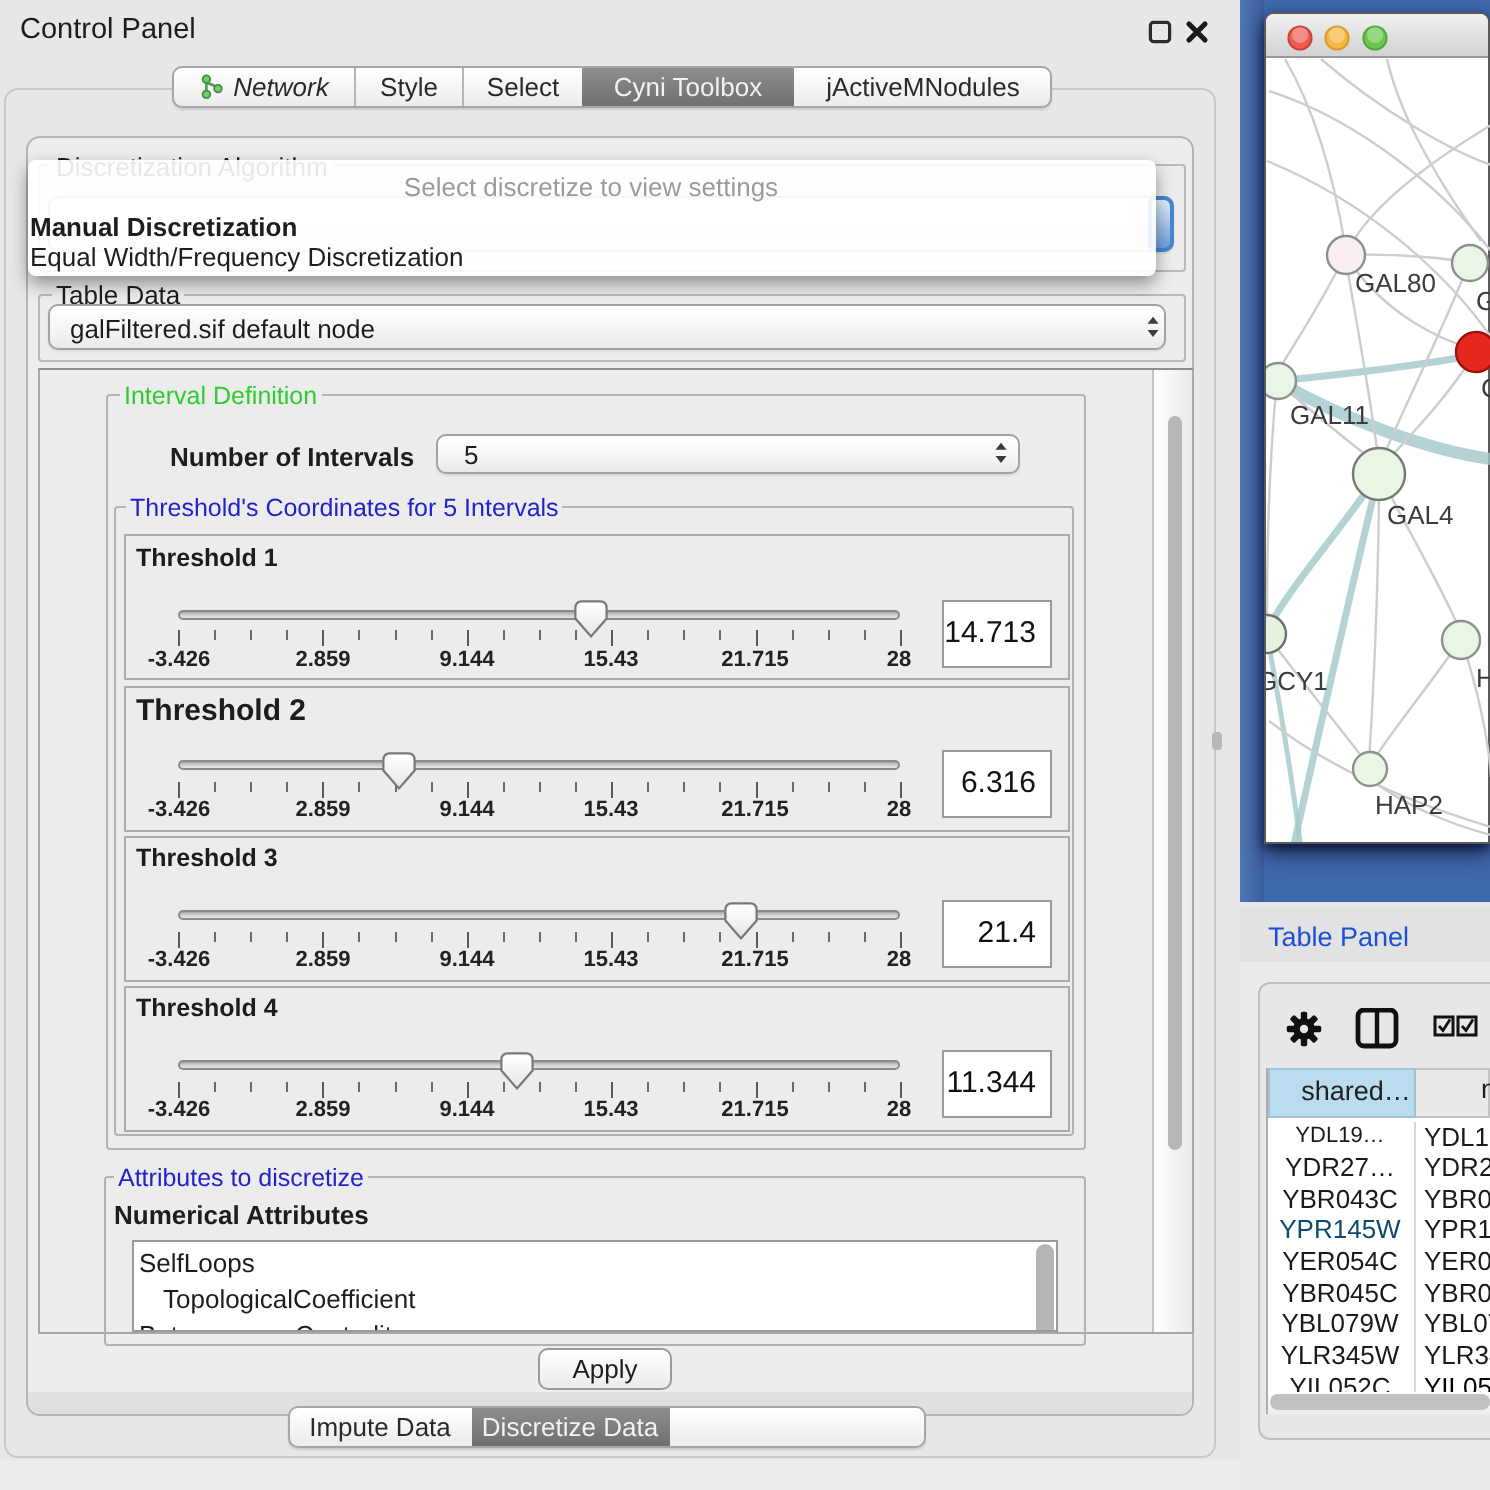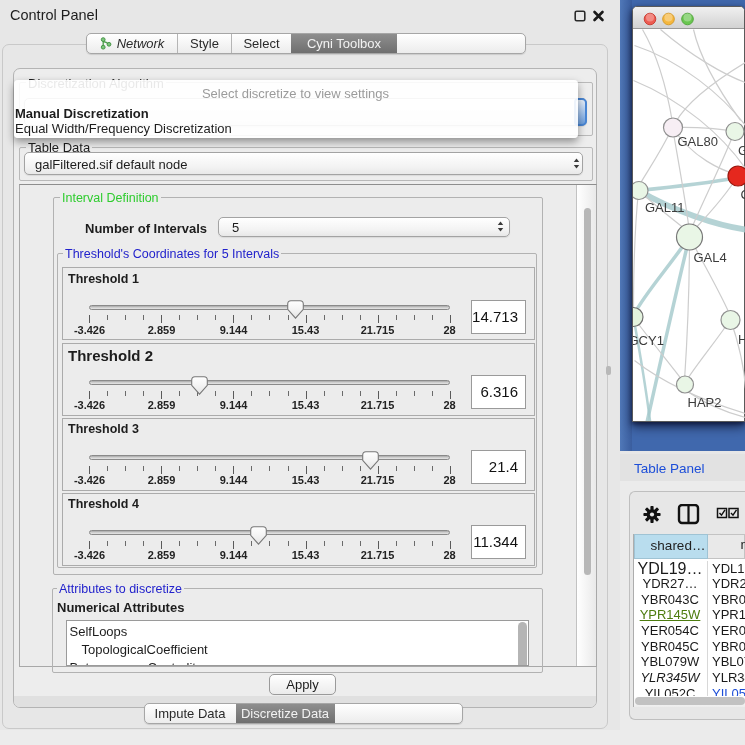--- a/index.html
+++ b/index.html
@@ -33,20 +33,21 @@
  border:1px solid #a6a6a6; border-radius:5px; box-shadow:0 1px 1px rgba(0,0,0,0.12);">
  <div class="tseg" style="left:0;width:90px;font-style:italic;"><svg width="12" height="13" viewBox="0 0 12 13" style="margin-right:5px">
    <path d="M3.2 3.2 V9.8 M3.2 4.5 Q6.5 5 8.6 7" stroke="#4e9e4e" stroke-width="1.3" fill="none"></path>
    <circle cx="3.2" cy="2.6" r="1.9" fill="#7cc67c" stroke="#3f8f3f" stroke-width="0.9"></circle>
    <circle cx="3.2" cy="10.2" r="1.9" fill="#7cc67c" stroke="#3f8f3f" stroke-width="0.9"></circle>
    <circle cx="9" cy="7.3" r="1.9" fill="#7cc67c" stroke="#3f8f3f" stroke-width="0.9"></circle>
       </svg>Network</div>
  <div class="tseg" style="left:90px;width:54px;border-left:1px solid #b5b5b5;">Style</div>
  <div class="tseg" style="left:144px;width:60px;border-left:1px solid #b5b5b5;">Select</div>
  <div class="tseg tsel" style="left:204px;width:106px;">Cyni Toolbox</div>
+ <div class="tseg" style="left:310px;width:129px;border-radius:0 4px 4px 0;">jActiveMNodules</div>
 </div>
 <div class="gbox" style="left:19px;top:82px;width:574px;height:54px;"></div>
 <div class="gtitle t13" style="left:26px;top:76px;background:#ededed;">Discretization Algorithm</div>
 <div class="combo" style="left:24px;top:98px;width:563px;height:28px;"></div>
 <div class="abs" style="left:573.5px;top:98px;width:13px;height:27.5px;border-radius:4px 5px 5px 4px;
  background:linear-gradient(#e8f1fc,#a9c8ef 50%,#6d9fdd);border:2px solid #4886d5;"></div>
 <div class="gbox" style="left:19px;top:147px;width:574px;height:34px;"></div>
 <div class="gtitle t13" style="left:26px;top:140px;background:#ededed;">Table Data</div>
 <div class="combo" style="left:24px;top:152px;width:559px;height:23px;">
  <div class="ctext" style="line-height:23px;">galFiltered.sif default node</div>
@@ -277,37 +278,37 @@
  </g>
   </svg>
 <div class="abs" style="left:632.5px;top:533.5px;width:112.5px;height:173.5px;background:#ffffff;border:1px solid #adadad;border-right:none;overflow:hidden;"></div>
 <div class="abs" style="left:633.5px;top:534px;width:74px;height:24.5px;background:#b9ddee;border:1px solid #9fc3d4;
  text-align:center;line-height:22px;font-size:13.5px;color:#222;padding-left:15px;">shared…</div>
 <div class="abs" style="left:707.5px;top:534px;width:37.5px;height:24.5px;background:#e9e9e9;border:1px solid #c3c3c3;border-left:none;
  font-size:13.5px;color:#222;">
     <span style="position:absolute;left:33px;top:2px;">na</span>
   </div>
 <div class="abs" style="left:633.5px;top:558.5px;width:111.5px;height:148.5px;overflow:hidden;">
-<div class="abs" style="left:0px;top:2.0px;width:74px;height:15.64px;text-align:center;line-height:15.64px;font-size:16px;color:#1a1a1a;border-right:1px solid #d8d8d8;">YDL19…</div>
+<div class="abs" style="left:0px;top:2.0px;width:74px;height:15.64px;text-align:center;line-height:15.64px;font-size:11px;color:#1a1a1a;border-right:1px solid #d8d8d8;">YDL19…</div>
 <div class="abs" style="left:78.5px;top:2.0px;height:15.64px;line-height:15.64px;font-size:13px;color:#1a1a1a;">YDL19</div>
 <div class="abs" style="left:0px;top:17.6px;width:74px;height:15.64px;text-align:center;line-height:15.64px;font-size:13px;color:#1a1a1a;border-right:1px solid #d8d8d8;">YDR27…</div>
 <div class="abs" style="left:78.5px;top:17.6px;height:15.64px;line-height:15.64px;font-size:13px;color:#1a1a1a;">YDR27</div>
 <div class="abs" style="left:0px;top:33.3px;width:74px;height:15.64px;text-align:center;line-height:15.64px;font-size:13px;color:#1a1a1a;border-right:1px solid #d8d8d8;">YBR043C</div>
 <div class="abs" style="left:78.5px;top:33.3px;height:15.64px;line-height:15.64px;font-size:13px;color:#1a1a1a;">YBR04</div>
-<div class="abs" style="left:0px;top:48.9px;width:74px;height:15.64px;text-align:center;line-height:15.64px;font-size:13px;color:#4d7c0f;border-right:1px solid #d8d8d8;text-decoration:underline;">YPR145W</div>
+<div class="abs" style="left:0px;top:48.9px;width:74px;height:15.64px;text-align:center;line-height:15.64px;font-size:13px;color:#0c4a6e;border-right:1px solid #d8d8d8;">YPR145W</div>
 <div class="abs" style="left:78.5px;top:48.9px;height:15.64px;line-height:15.64px;font-size:13px;color:#1a1a1a;">YPR14</div>
 <div class="abs" style="left:0px;top:64.6px;width:74px;height:15.64px;text-align:center;line-height:15.64px;font-size:13px;color:#1a1a1a;border-right:1px solid #d8d8d8;">YER054C</div>
 <div class="abs" style="left:78.5px;top:64.6px;height:15.64px;line-height:15.64px;font-size:13px;color:#1a1a1a;">YER05</div>
 <div class="abs" style="left:0px;top:80.2px;width:74px;height:15.64px;text-align:center;line-height:15.64px;font-size:13px;color:#1a1a1a;border-right:1px solid #d8d8d8;">YBR045C</div>
 <div class="abs" style="left:78.5px;top:80.2px;height:15.64px;line-height:15.64px;font-size:13px;color:#1a1a1a;">YBR04</div>
 <div class="abs" style="left:0px;top:95.8px;width:74px;height:15.64px;text-align:center;line-height:15.64px;font-size:13px;color:#1a1a1a;border-right:1px solid #d8d8d8;">YBL079W</div>
 <div class="abs" style="left:78.5px;top:95.8px;height:15.64px;line-height:15.64px;font-size:13px;color:#1a1a1a;">YBL07</div>
-<div class="abs" style="left:0px;top:111.5px;width:74px;height:15.64px;text-align:center;line-height:15.64px;font-size:13px;color:#1a1a1a;border-right:1px solid #d8d8d8;font-style:italic;">YLR345W</div>
+<div class="abs" style="left:0px;top:111.5px;width:74px;height:15.64px;text-align:center;line-height:15.64px;font-size:13px;color:#1a1a1a;border-right:1px solid #d8d8d8;">YLR345W</div>
 <div class="abs" style="left:78.5px;top:111.5px;height:15.64px;line-height:15.64px;font-size:13px;color:#1a1a1a;">YLR34</div>
 <div class="abs" style="left:0px;top:127.1px;width:74px;height:15.64px;text-align:center;line-height:15.64px;font-size:13px;color:#1a1a1a;border-right:1px solid #d8d8d8;">YIL052C</div>
-<div class="abs" style="left:78.5px;top:127.1px;height:15.64px;line-height:15.64px;font-size:13px;color:#1d4ed8;">YIL05</div>
+<div class="abs" style="left:78.5px;top:127.1px;height:15.64px;line-height:15.64px;font-size:13px;color:#000000;">YIL05</div>
 </div>
 <div class="abs" style="left:633.5px;top:695.5px;width:111.5px;height:11.5px;background:linear-gradient(#ffffff,#ededed);"></div>
 <div class="abs" style="left:635px;top:697px;width:110px;height:8px;background:#c2c2c2;border-radius:4px;"></div>
 <div class="abs" style="left:14px;top:79.5px;width:563.5px;height:58.5px;background:rgba(255,255,255,0.9);
  border-radius:4px;box-shadow:0 4px 9px rgba(0,0,0,0.4);"></div>
 <div class="abs" style="left:14px;top:86px;width:563px;text-align:center;font-size:13px;color:#9b9b9b;">Select discretize to view settings</div>
 <div class="abs t13 bold" style="left:15px;top:105.5px;">Manual Discretization</div>
 <div class="abs t13" style="left:15px;top:120.5px;">Equal Width/Frequency Discretization</div>
 </body></html>

